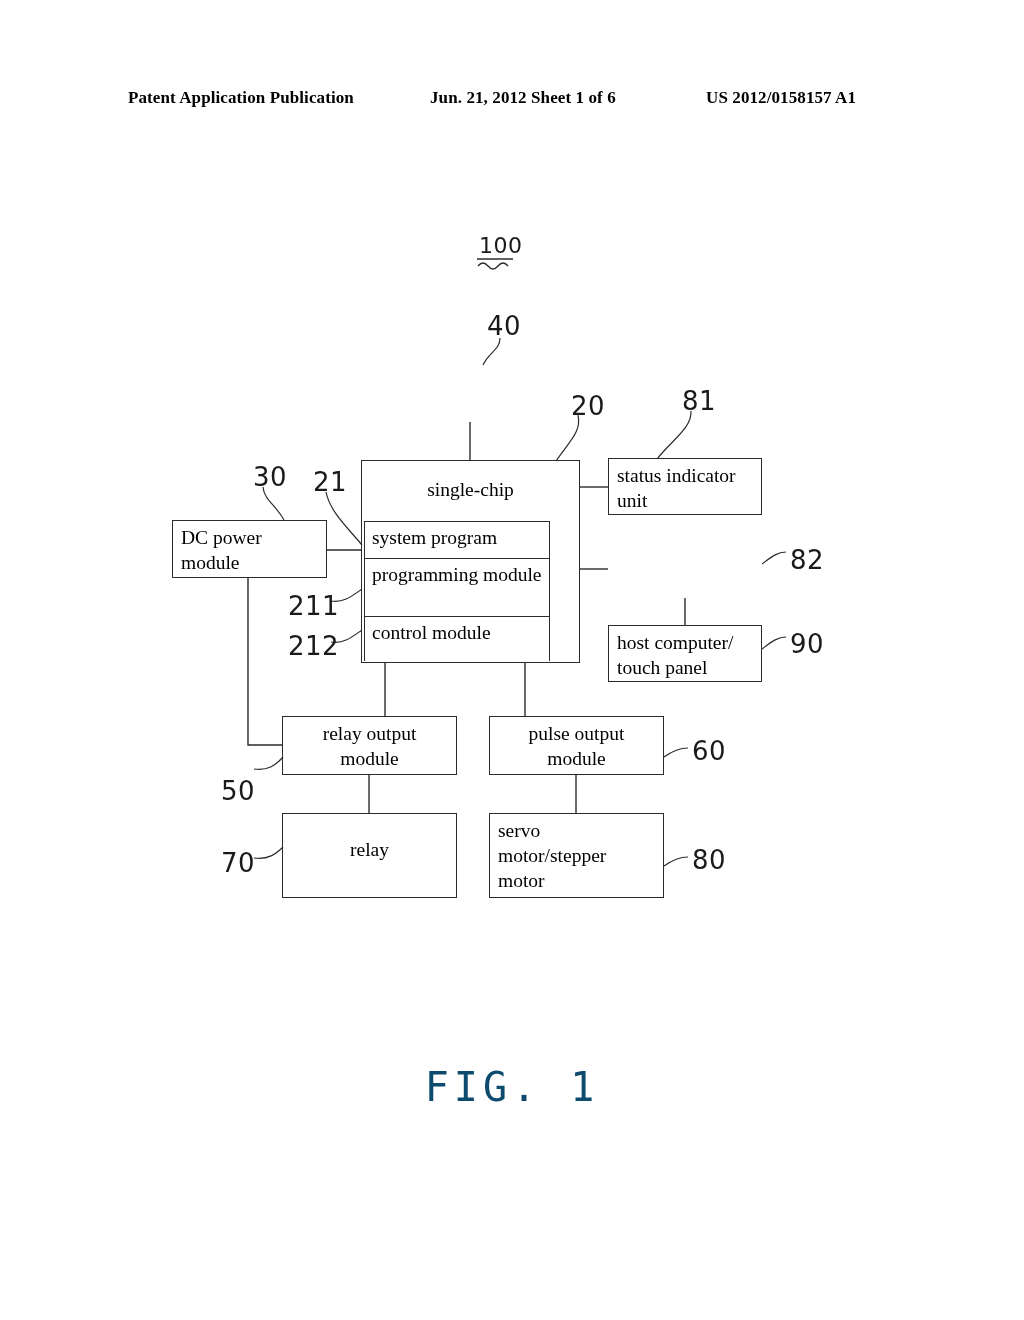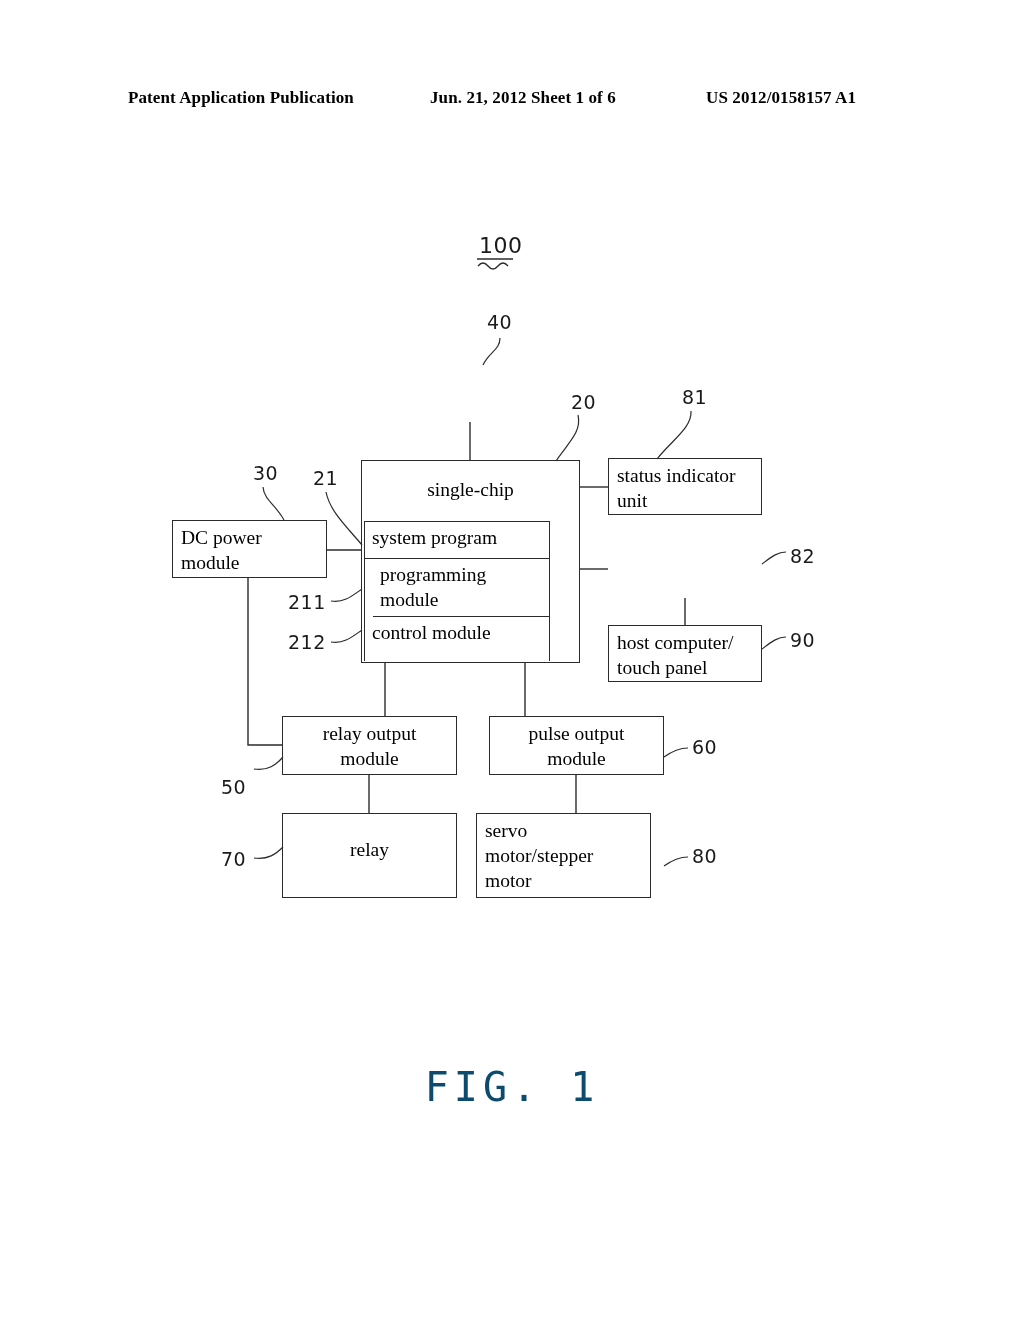--- a/index.html
+++ b/index.html
@@ -109,41 +109,40 @@
     font-size: 19.5px;
     line-height: 25px;
   }
   #row-sysprog {
     height: 37px;
     border-bottom: 1.4px solid #2b2b2b;
   }
   #row-progmod {
     height: 58px;
     border-bottom: 1.4px solid #2b2b2b;
-    margin-left: 8px;
   }
   #row-ctrlmod {
     height: 43px;
   }
 
   #box-dcpower     { left: 172px; top: 520px;  width: 155px; height: 58px;  }
   #box-status      { left: 608px; top: 458px;  width: 154px; height: 57px;  }
   #box-comm        { left: 608px; top: 540px;  width: 154px; height: 58px;  }
   #box-host        { left: 608px; top: 625px;  width: 154px; height: 57px;  }
   #box-relayout    { left: 282px; top: 716px;  width: 175px; height: 59px;  }
   #box-pulseout    { left: 489px; top: 716px;  width: 175px; height: 59px;  }
   #box-relay       { left: 282px; top: 813px;  width: 175px; height: 85px;  }
   #box-relay .lbl  { margin-top: 19px; }
-  #box-servo       { left: 476px; top: 813px;  width: 175px; height: 85px;  }
+  #box-servo       { left: 489px; top: 813px;  width: 175px; height: 85px;  }
 
   
   .ref {
     position: absolute;
     font-family: "DejaVu Sans", "Liberation Sans", sans-serif;
-    font-size: 19px;
+    font-size: 26px;
     letter-spacing: 0.5px;
     color: #1a1a1a;
     white-space: nowrap;
   }
 
   #ref-100 { left: 479px; top: 233px; font-size: 22px; }
   #ref-40  { left: 487px; top: 311px; }
   #ref-20  { left: 571px; top: 391px; }
   #ref-81  { left: 682px; top: 386px; }
   #ref-30  { left: 253px; top: 462px; }

